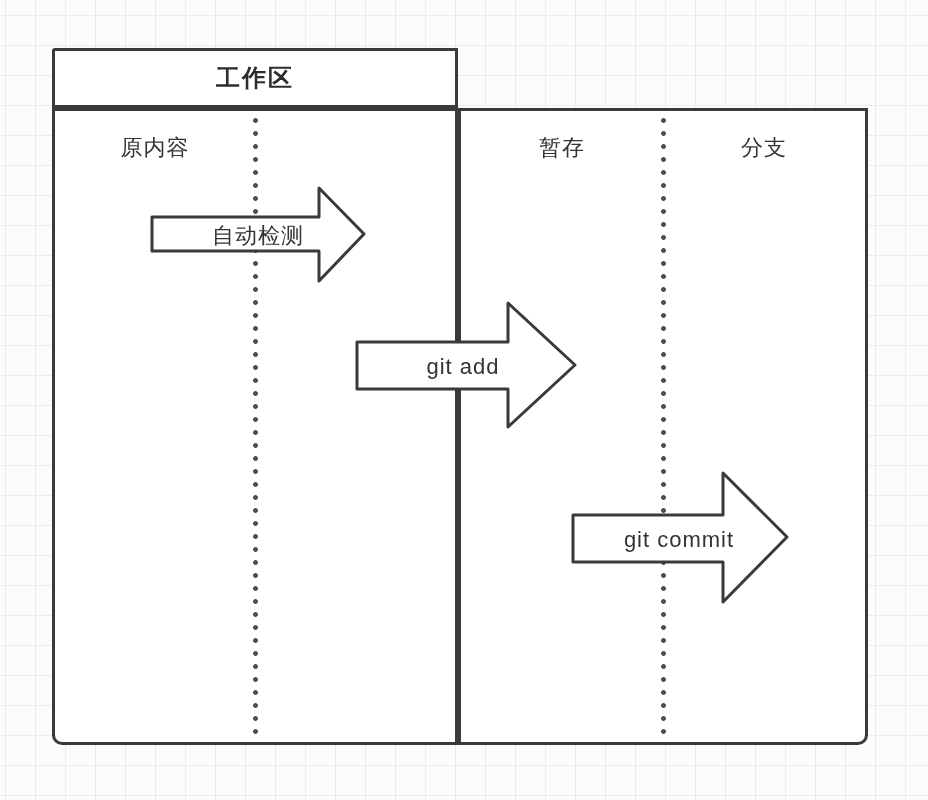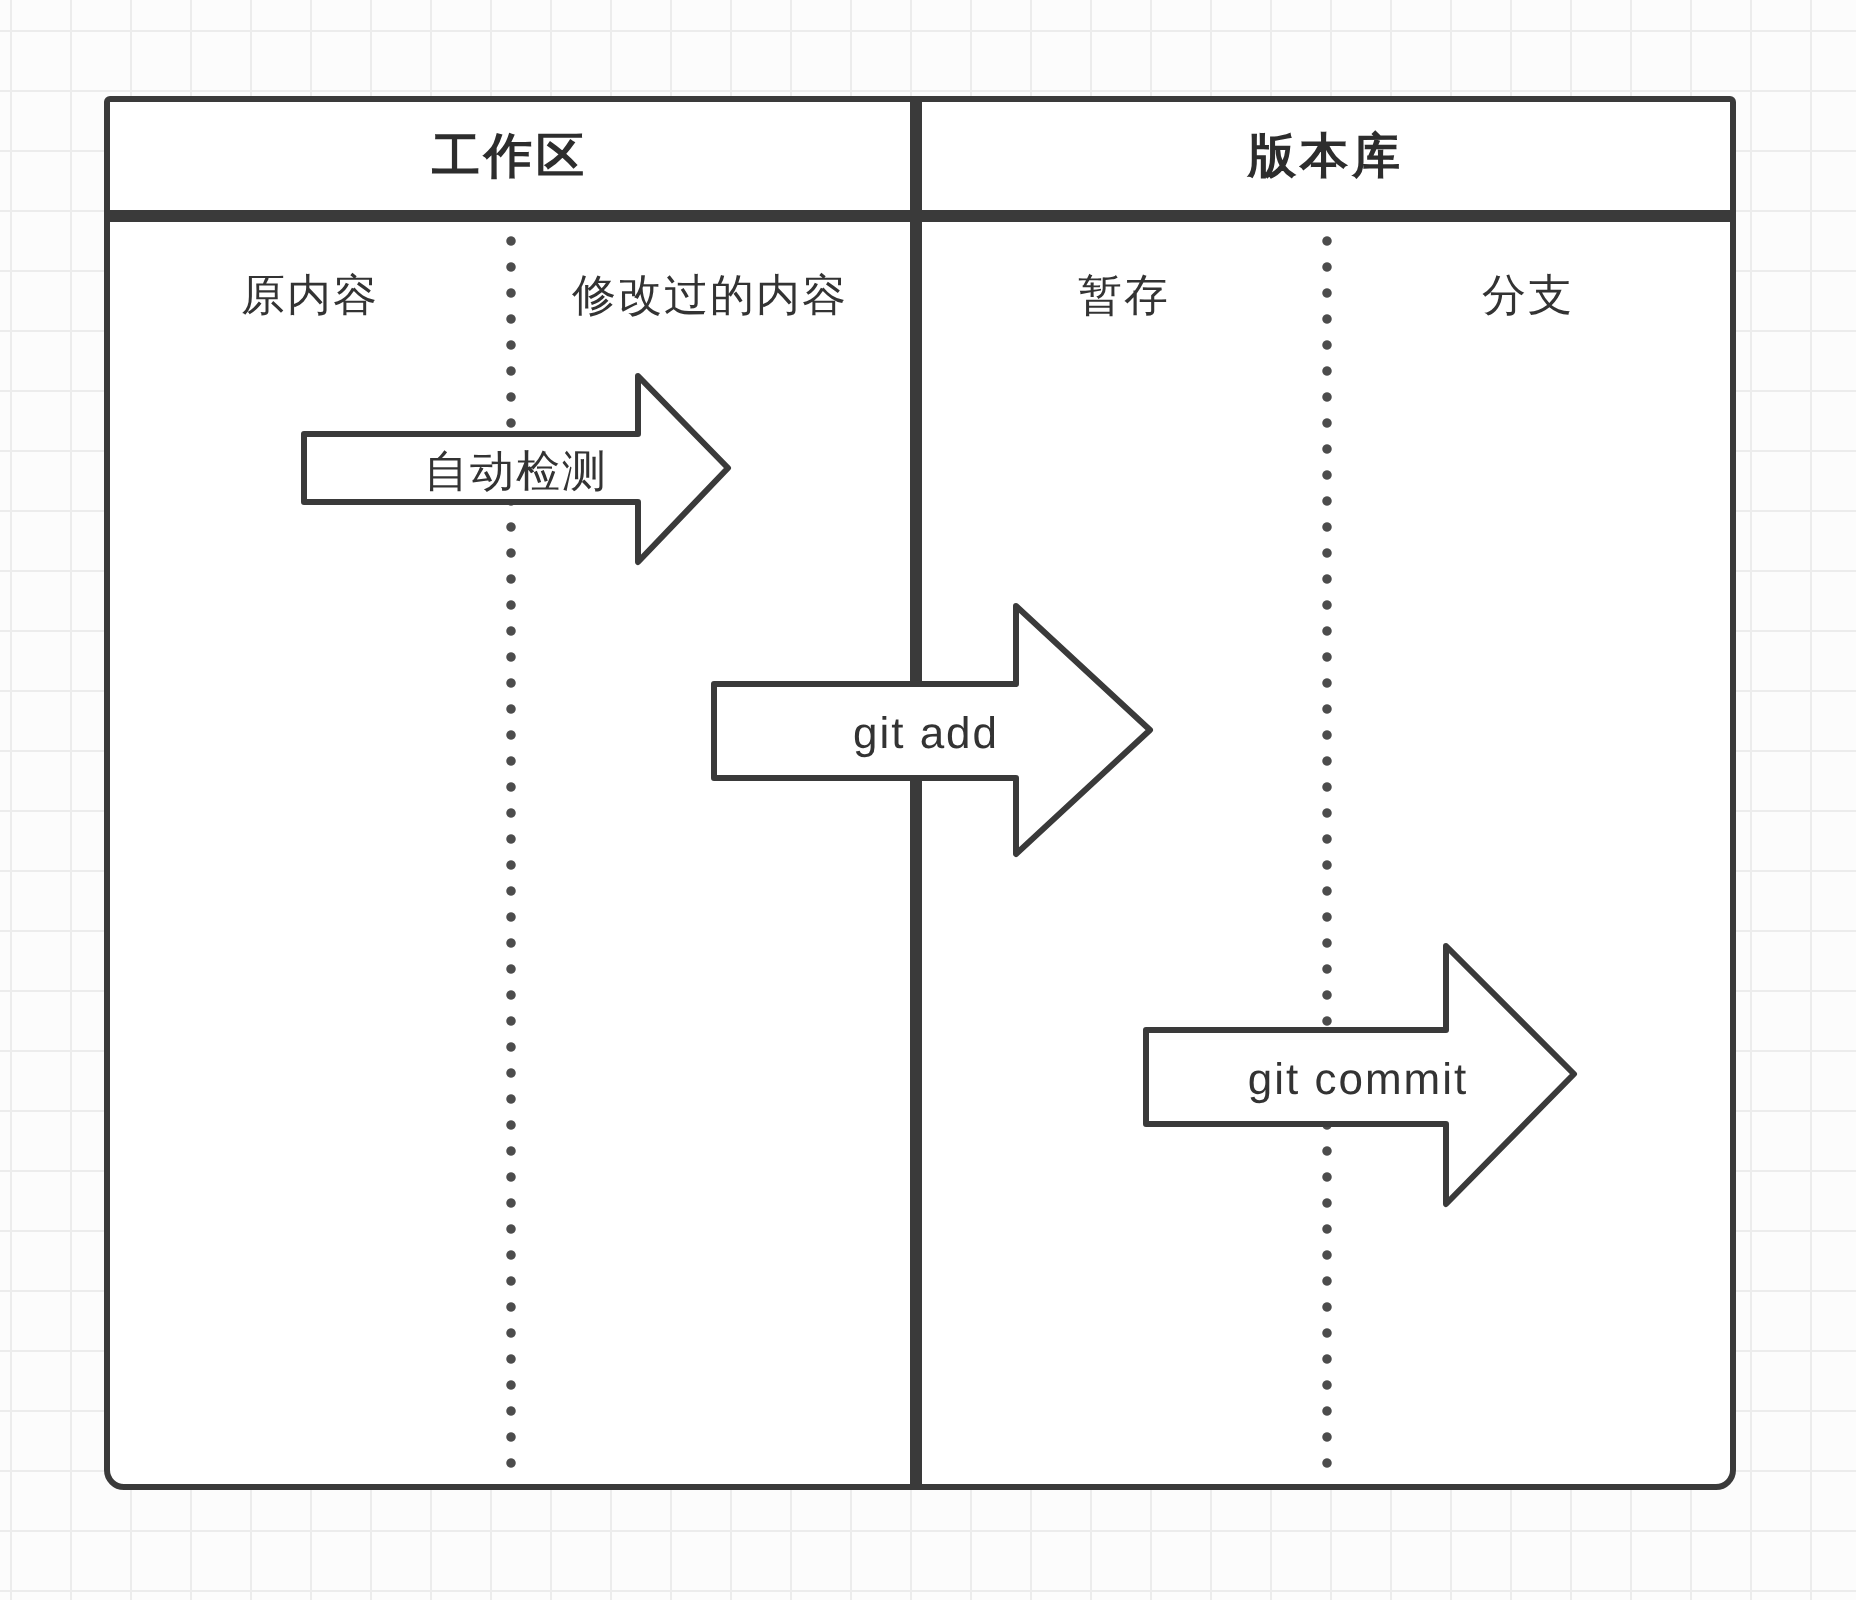--- a/index.html
+++ b/index.html
@@ -102,29 +102,25 @@
 </head>
 <body>
 
 <div class="grid-canvas">
   <div class="diagram">
 
     <div class="header-row">
       <div class="cell header-cell hc-left">
         <span>工作区</span>
       </div>
-      <div class="cell header-cell hc-right">
-        <span>版本库</span>
-      </div>
     </div>
 
     <div class="body-row">
       <div class="cell body-cell bc-left">
         <div class="col-label first">原内容</div>
-        <div class="col-label second">修改过的内容</div>
         <div class="dotted-divider"></div>
       </div>
       <div class="cell body-cell bc-right">
         <div class="col-label second">分支</div>
         <div class="col-label first">暂存</div>
         <div class="dotted-divider"></div>
       </div>
     </div>
 
   </div>

